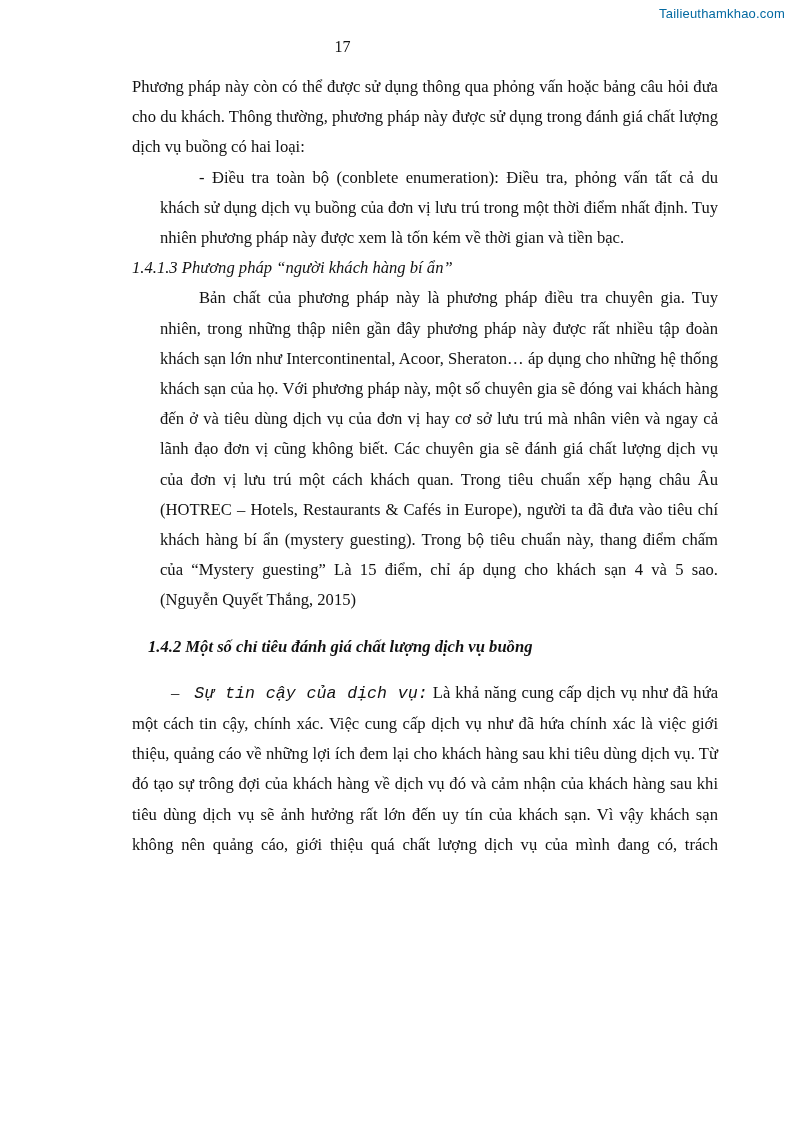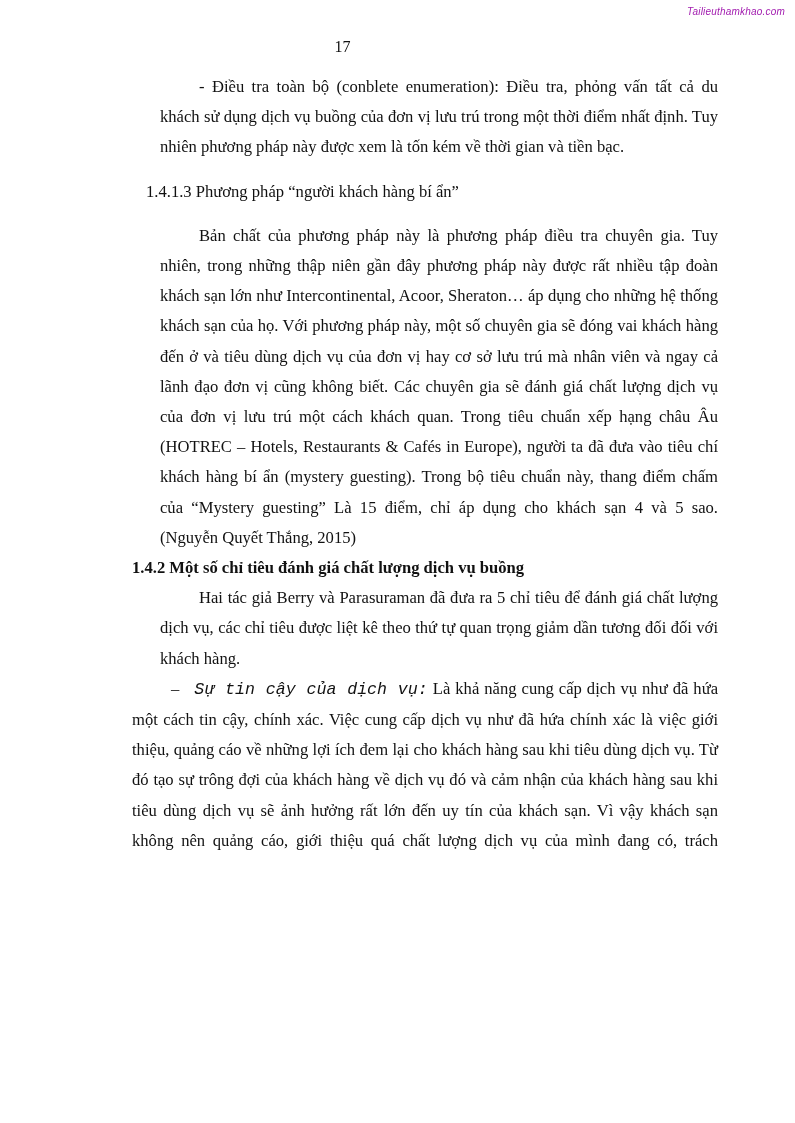--- a/index.html
+++ b/index.html
@@ -1,34 +1,34 @@
 <!DOCTYPE html>
 <html><head>
 <meta charset="utf-8">
 <style>
   html, body { margin: 0; padding: 0; background: #ffffff; }
   body { width: 795px; height: 1123px; position: relative; overflow: hidden;
          font-family: "Liberation Serif", serif; color: #111; }
   .watermark { position: absolute; top: 6px; right: 10px; font-family: "Liberation Sans", sans-serif;
-               font-size: 10px; color: #a21caf; letter-spacing: 0.2px; font-style: italic; }
+               font-size: 13px; color: #0369a1; letter-spacing: 0.2px; }
   .page-number { position: absolute; top: 38px; left: 0; width: 685px; text-align: center; font-size: 16px; }
   .content { position: absolute; top: 72px; left: 132px; width: 586px; font-size: 16.6px; line-height: 30.2px; }
   .p { margin: 0; text-align: justify; }
   .indent { text-indent: 39px; margin-left: 28px; }
-  .h-italic { margin: 14px; }
-  .h-bold-italic { font-weight: bold; margin: 0; }
+  .h-italic { font-style: italic; margin: 0; }
+  .h-bold-italic { font-style: italic; font-weight: bold; margin: 16px; }
   .em { font-style: italic; font-family: Liberation Mono, monospace; }
   .last-line-justify { text-align-last: justify; }
 </style>
 </head>
 <body>
 
 <div class="watermark">Tailieuthamkhao.com</div>
 <div class="page-number">17</div>
 
 <div class="content">
+  <p class="p">Phương pháp này còn có thể được sử dụng thông qua phỏng vấn hoặc bảng câu hỏi đưa cho du khách. Thông thường, phương pháp này được sử dụng trong đánh giá chất lượng dịch vụ buồng có hai loại:</p>
   <p class="p indent">- Điều tra toàn bộ (conblete enumeration): Điều tra, phỏng vấn tất cả du khách sử dụng dịch vụ buồng của đơn vị lưu trú trong một thời điểm nhất định. Tuy nhiên phương pháp này được xem là tốn kém về thời gian và tiền bạc.</p>
   <p class="h-italic">1.4.1.3 Phương pháp “người khách hàng bí ẩn”</p>
   <p class="p indent">Bản chất của phương pháp này là phương pháp điều tra chuyên gia. Tuy nhiên, trong những thập niên gần đây phương pháp này được rất nhiều tập đoàn khách sạn lớn như Intercontinental, Acoor, Sheraton… áp dụng cho những hệ thống khách sạn của họ. Với phương pháp này, một số chuyên gia sẽ đóng vai khách hàng đến ở và tiêu dùng dịch vụ của đơn vị hay cơ sở lưu trú mà nhân viên và ngay cả lãnh đạo đơn vị cũng không biết. Các chuyên gia sẽ đánh giá chất lượng dịch vụ của đơn vị lưu trú một cách khách quan. Trong tiêu chuẩn xếp hạng châu Âu (HOTREC – Hotels, Restaurants &amp; Cafés in Europe), người ta đã đưa vào tiêu chí khách hàng bí ẩn (mystery guesting). Trong bộ tiêu chuẩn này, thang điểm chấm của “Mystery guesting” Là 15 điểm, chỉ áp dụng cho khách sạn 4 và 5 sao. (Nguyễn Quyết Thắng, 2015)</p>
   <p class="h-bold-italic">1.4.2 Một số chỉ tiêu đánh giá chất lượng dịch vụ buồng</p>
-  <p class="p indent">Hai tác giả Berry và Parasuraman đã đưa ra 5 chỉ tiêu để đánh giá chất lượng dịch vụ, các chỉ tiêu được liệt kê theo thứ tự quan trọng giảm dần tương đối đối với khách hàng.</p>
   <p class="p last-line-justify" style="text-indent:39px;"><span>–</span>&nbsp;&nbsp;&nbsp;<span class="em">Sự tin cậy của dịch vụ:</span><span> Là khả năng cung cấp dịch vụ như đã hứa một cách tin cậy, chính xác. Việc cung cấp dịch vụ như đã hứa chính xác là việc giới thiệu, quảng cáo về những lợi ích đem lại cho khách hàng sau khi tiêu dùng dịch vụ. Từ đó tạo sự trông đợi của khách hàng về dịch vụ đó và cảm nhận của khách hàng sau khi tiêu dùng dịch vụ sẽ ảnh hưởng rất lớn đến uy tín của khách sạn. Vì vậy khách sạn không nên quảng cáo, giới thiệu quá chất lượng dịch vụ của mình đang có, trách</span></p>
 </div>
 
 </body></html>

